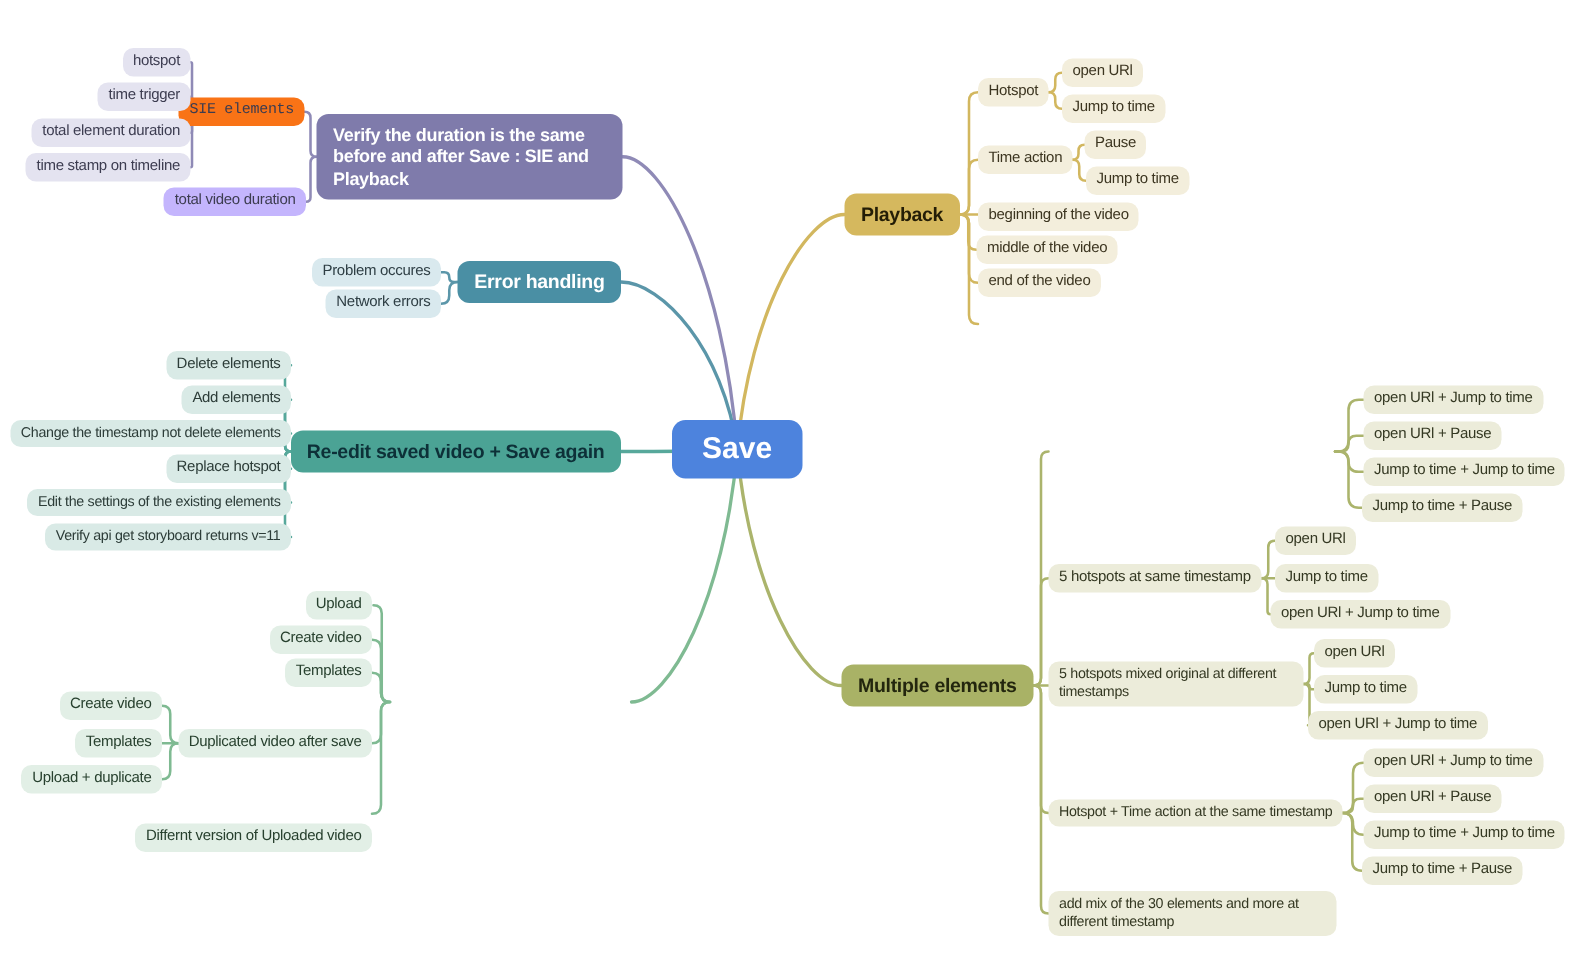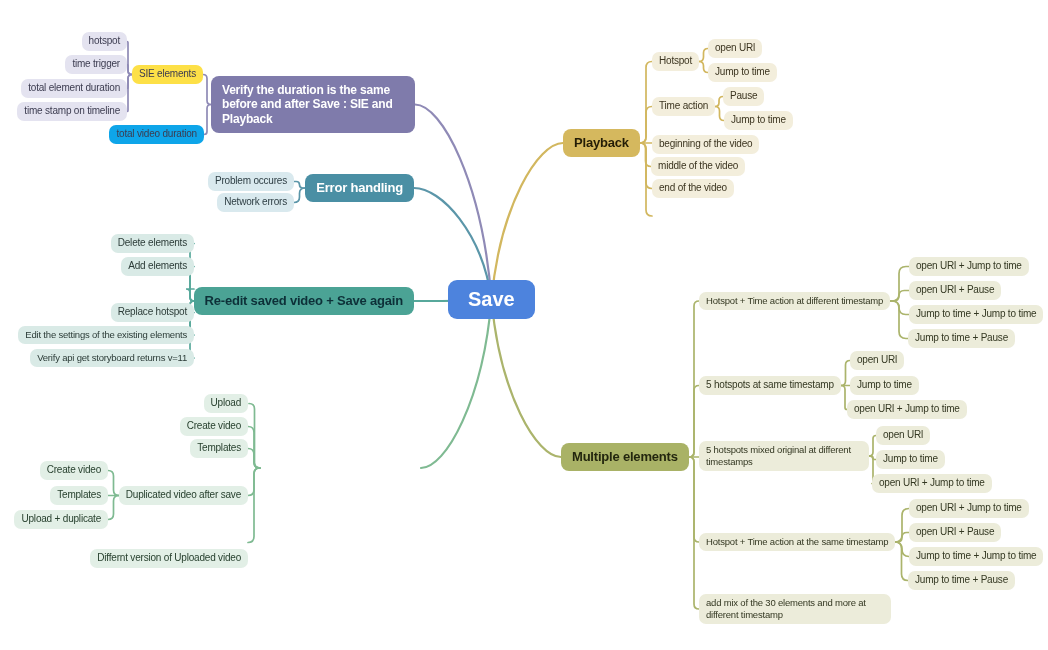--- a/index.html
+++ b/index.html
@@ -76,32 +76,33 @@
       <path d="M869,456 L871.25,456 Q873,456 873,457.75 L873,457.75 Q873,459.5 874.75,459.5 L876,459.5" stroke="#abb46c" stroke-width="1.7" fill="none" stroke-linecap="round"></path>
       <path d="M869,456 L869,456 Q873,456 873,460 L873,482.5 Q873,483.5 874,483.5 L872,483.5" stroke="#abb46c" stroke-width="1.7" fill="none" stroke-linecap="round"></path>
       <path d="M689,457 L689,457 Q694,457 694,462 L694,537 Q694,542 699,542 L699,542" stroke="#abb46c" stroke-width="1.7" fill="none" stroke-linecap="round"></path>
       <path d="M895,542 L895,542 Q902,542 902,535 L902,515.5 Q902,508.5 909,508.5 L909,508.5" stroke="#abb46c" stroke-width="1.7" fill="none" stroke-linecap="round"></path>
       <path d="M895,542 L897.25,542 Q902,542 902,537.25 L902,537.25 Q902,532.5 906.75,532.5 L909,532.5" stroke="#abb46c" stroke-width="1.7" fill="none" stroke-linecap="round"></path>
       <path d="M895,542 L895,542 Q902,542 902,549 L902,549.5 Q902,556.5 909,556.5 L909,556.5" stroke="#abb46c" stroke-width="1.7" fill="none" stroke-linecap="round"></path>
       <path d="M895,542 L895,542 Q901.5,542 901.5,548.5 L901.5,574 Q901.5,580.5 908,580.5 L908,580.5" stroke="#abb46c" stroke-width="1.7" fill="none" stroke-linecap="round"></path>
       <path d="M689,457 L689,457 Q694,457 694,462 L694,604 Q694,609 699,609 L699,609" stroke="#abb46c" stroke-width="1.7" fill="none" stroke-linecap="round"></path>
     </svg>
 <div class="node main mwrap" style="width: 204px; top: 76px; right: 633px; background: rgb(127, 123, 171); color: rgb(255, 255, 255);">Verify the duration is the same before and after Save : SIE and Playback</div>
-    <div class="node leaf" style="top: 65px; right: 845px; background: #fde047; color: rgb(60, 60, 80);">SIE elements</div>
+    <div class="node leaf" style="top: 65px; right: 845px; background: #f97316; color: rgb(60, 60, 80); font-family: Liberation Mono, monospace;">SIE elements</div>
     <div class="node leaf" style="top: 32px; right: 921px; background: rgb(228, 227, 240); color: rgb(60, 60, 80);">hotspot</div>
     <div class="node leaf" style="top: 55px; right: 921px; background: rgb(228, 227, 240); color: rgb(60, 60, 80);">time trigger</div>
     <div class="node leaf" style="top: 79px; right: 921px; background: rgb(228, 227, 240); color: rgb(60, 60, 80);">total element duration</div>
     <div class="node leaf" style="top: 102px; right: 921px; background: rgb(228, 227, 240); color: rgb(60, 60, 80);">time stamp on timeline</div>
-    <div class="node leaf" style="top: 125px; right: 844px; background: #0ea5e9; color: rgb(60, 60, 80);">total video duration</div>
+    <div class="node leaf" style="top: 125px; right: 844px; background: #c4b5fd; color: rgb(60, 60, 80);">total video duration</div>
     <div class="node main" style="top: 174px; right: 634px; background: rgb(74, 143, 164); color: rgb(255, 255, 255);">Error handling</div>
     <div class="node leaf" style="top: 172px; right: 754px; background: rgb(217, 233, 238); color: rgb(46, 62, 68);">Problem occures</div>
     <div class="node leaf" style="top: 193px; right: 754px; background: rgb(217, 233, 238); color: rgb(46, 62, 68);">Network errors</div>
     <div class="node main" style="top: 287px; right: 634px; background: rgb(75, 163, 149); color: rgb(13, 48, 56);">Re-edit saved video + Save again</div>
     <div class="node leaf" style="top: 234px; right: 854px; background: rgb(217, 234, 230); color: rgb(44, 60, 56);">Delete elements</div>
     <div class="node leaf" style="top: 257px; right: 854px; background: rgb(217, 234, 230); color: rgb(44, 60, 56);">Add elements</div>
+    <div class="node leaf sm" style="top: 280px; right: 854px; background: rgb(217, 234, 230); color: rgb(44, 60, 56);">Change the timestamp not delete elements</div>
     <div class="node leaf" style="top: 303px; right: 854px; background: rgb(217, 234, 230); color: rgb(44, 60, 56);">Replace hotspot</div>
     <div class="node leaf sm" style="top: 326px; right: 854px; background: rgb(217, 234, 230); color: rgb(44, 60, 56);">Edit the settings of the existing elements</div>
     <div class="node leaf sm" style="top: 349px; right: 854px; background: rgb(217, 234, 230); color: rgb(44, 60, 56);">Verify api get storyboard returns v=11</div>
     <div class="node leaf" style="top: 394px; right: 800px; background: rgb(226, 239, 230); color: rgb(39, 64, 46);">Upload</div>
     <div class="node leaf" style="top: 417px; right: 800px; background: rgb(226, 239, 230); color: rgb(39, 64, 46);">Create video</div>
     <div class="node leaf" style="top: 439px; right: 800px; background: rgb(226, 239, 230); color: rgb(39, 64, 46);">Templates</div>
     <div class="node leaf" style="top: 486px; right: 800px; background: rgb(226, 239, 230); color: rgb(39, 64, 46);">Duplicated video after save</div>
     <div class="node leaf" style="top: 461px; right: 940px; background: rgb(226, 239, 230); color: rgb(39, 64, 46);">Create video</div>
     <div class="node leaf" style="top: 486px; right: 940px; background: rgb(226, 239, 230); color: rgb(39, 64, 46);">Templates</div>
     <div class="node leaf" style="top: 510px; right: 940px; background: rgb(226, 239, 230); color: rgb(39, 64, 46);">Upload + duplicate</div>
@@ -110,21 +111,20 @@
     <div class="node leaf" style="top: 52px; left: 652px; background: rgb(243, 238, 220); color: rgb(60, 53, 32);">Hotspot</div>
     <div class="node leaf" style="top: 39px; left: 708px; background: rgb(243, 238, 220); color: rgb(60, 53, 32);">open URl</div>
     <div class="node leaf" style="top: 63px; left: 708px; background: rgb(243, 238, 220); color: rgb(60, 53, 32);">Jump to time</div>
     <div class="node leaf" style="top: 97px; left: 652px; background: rgb(243, 238, 220); color: rgb(60, 53, 32);">Time action</div>
     <div class="node leaf" style="top: 87px; left: 723px; background: rgb(243, 238, 220); color: rgb(60, 53, 32);">Pause</div>
     <div class="node leaf" style="top: 111px; left: 724px; background: rgb(243, 238, 220); color: rgb(60, 53, 32);">Jump to time</div>
     <div class="node leaf" style="top: 135px; left: 652px; background: rgb(243, 238, 220); color: rgb(60, 53, 32);">beginning of the video</div>
     <div class="node leaf" style="top: 157px; left: 651px; background: rgb(243, 238, 220); color: rgb(60, 53, 32);">middle of the video</div>
     <div class="node leaf" style="top: 179px; left: 652px; background: rgb(243, 238, 220); color: rgb(60, 53, 32);">end of the video</div>
     <div class="node main" style="top: 443px; left: 561px; background: rgb(169, 178, 102); color: rgb(35, 38, 14);">Multiple elements</div>
-    <div class="node leaf sm" style="top: 292px; left: 699px; background: rgb(236, 236, 218); color: rgb(52, 56, 34);">Hotspot + Time action at different timestamp</div>
     <div class="node leaf" style="top: 257px; left: 909px; background: rgb(236, 236, 218); color: rgb(52, 56, 34);">open URl + Jump to time</div>
     <div class="node leaf" style="top: 281px; left: 909px; background: rgb(236, 236, 218); color: rgb(52, 56, 34);">open URl + Pause</div>
     <div class="node leaf" style="top: 305px; left: 909px; background: rgb(236, 236, 218); color: rgb(52, 56, 34);">Jump to time + Jump to time</div>
     <div class="node leaf" style="top: 329px; left: 908px; background: rgb(236, 236, 218); color: rgb(52, 56, 34);">Jump to time + Pause</div>
     <div class="node leaf" style="top: 376px; left: 699px; background: rgb(236, 236, 218); color: rgb(52, 56, 34);">5 hotspots at same timestamp</div>
     <div class="node leaf" style="top: 351px; left: 850px; background: rgb(236, 236, 218); color: rgb(52, 56, 34);">open URl</div>
     <div class="node leaf" style="top: 376px; left: 850px; background: rgb(236, 236, 218); color: rgb(52, 56, 34);">Jump to time</div>
     <div class="node leaf" style="top: 400px; left: 847px; background: rgb(236, 236, 218); color: rgb(52, 56, 34);">open URl + Jump to time</div>
     <div class="node leaf sm wrap" style="width: 170px; top: 441px; left: 699px; background: rgb(236, 236, 218); color: rgb(52, 56, 34);">5 hotspots mixed original at different timestamps</div>
     <div class="node leaf" style="top: 426px; left: 876px; background: rgb(236, 236, 218); color: rgb(52, 56, 34);">open URl</div>

